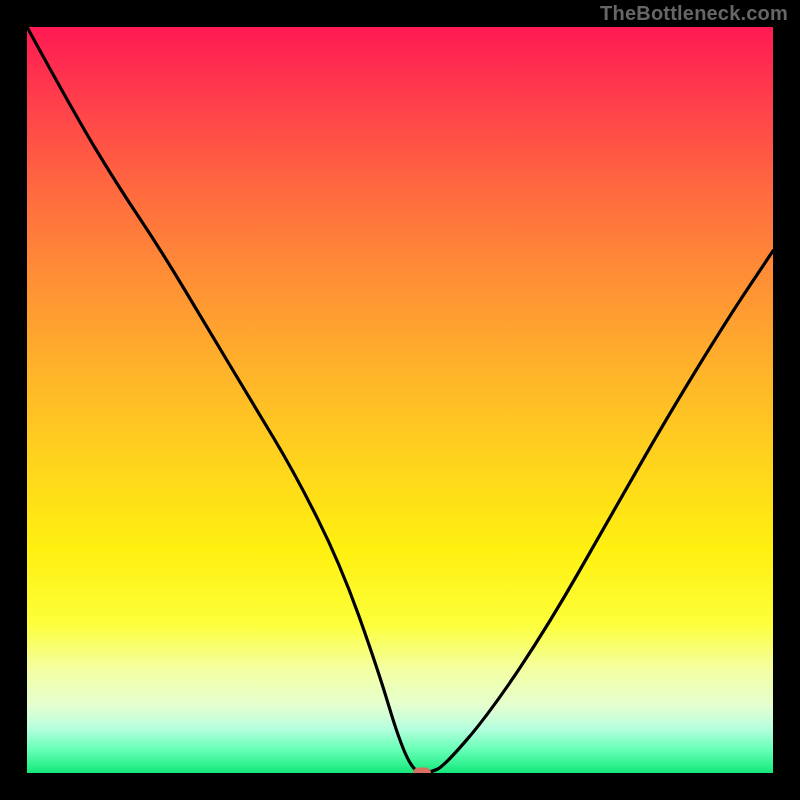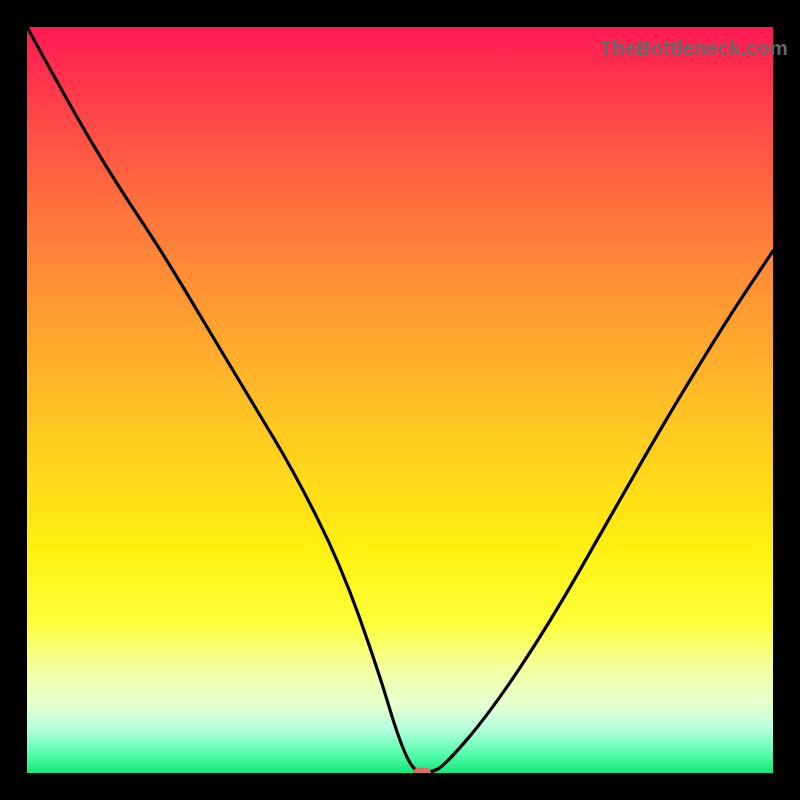--- a/index.html
+++ b/index.html
@@ -19,21 +19,20 @@
   }
   .watermark {
     position: absolute;
     top: 2px;
     right: 12px;
     color: #666;
     font-size: 20px;
     font-weight: 600;
     letter-spacing: 0.2px;
     z-index: 30;
-    margin-top: 35px;
   }
   .plot-area {
     position: absolute;
     left: 27px;
     top: 27px;
     width: 746px;
     height: 746px;
     overflow: hidden;
   }
   .grad {

